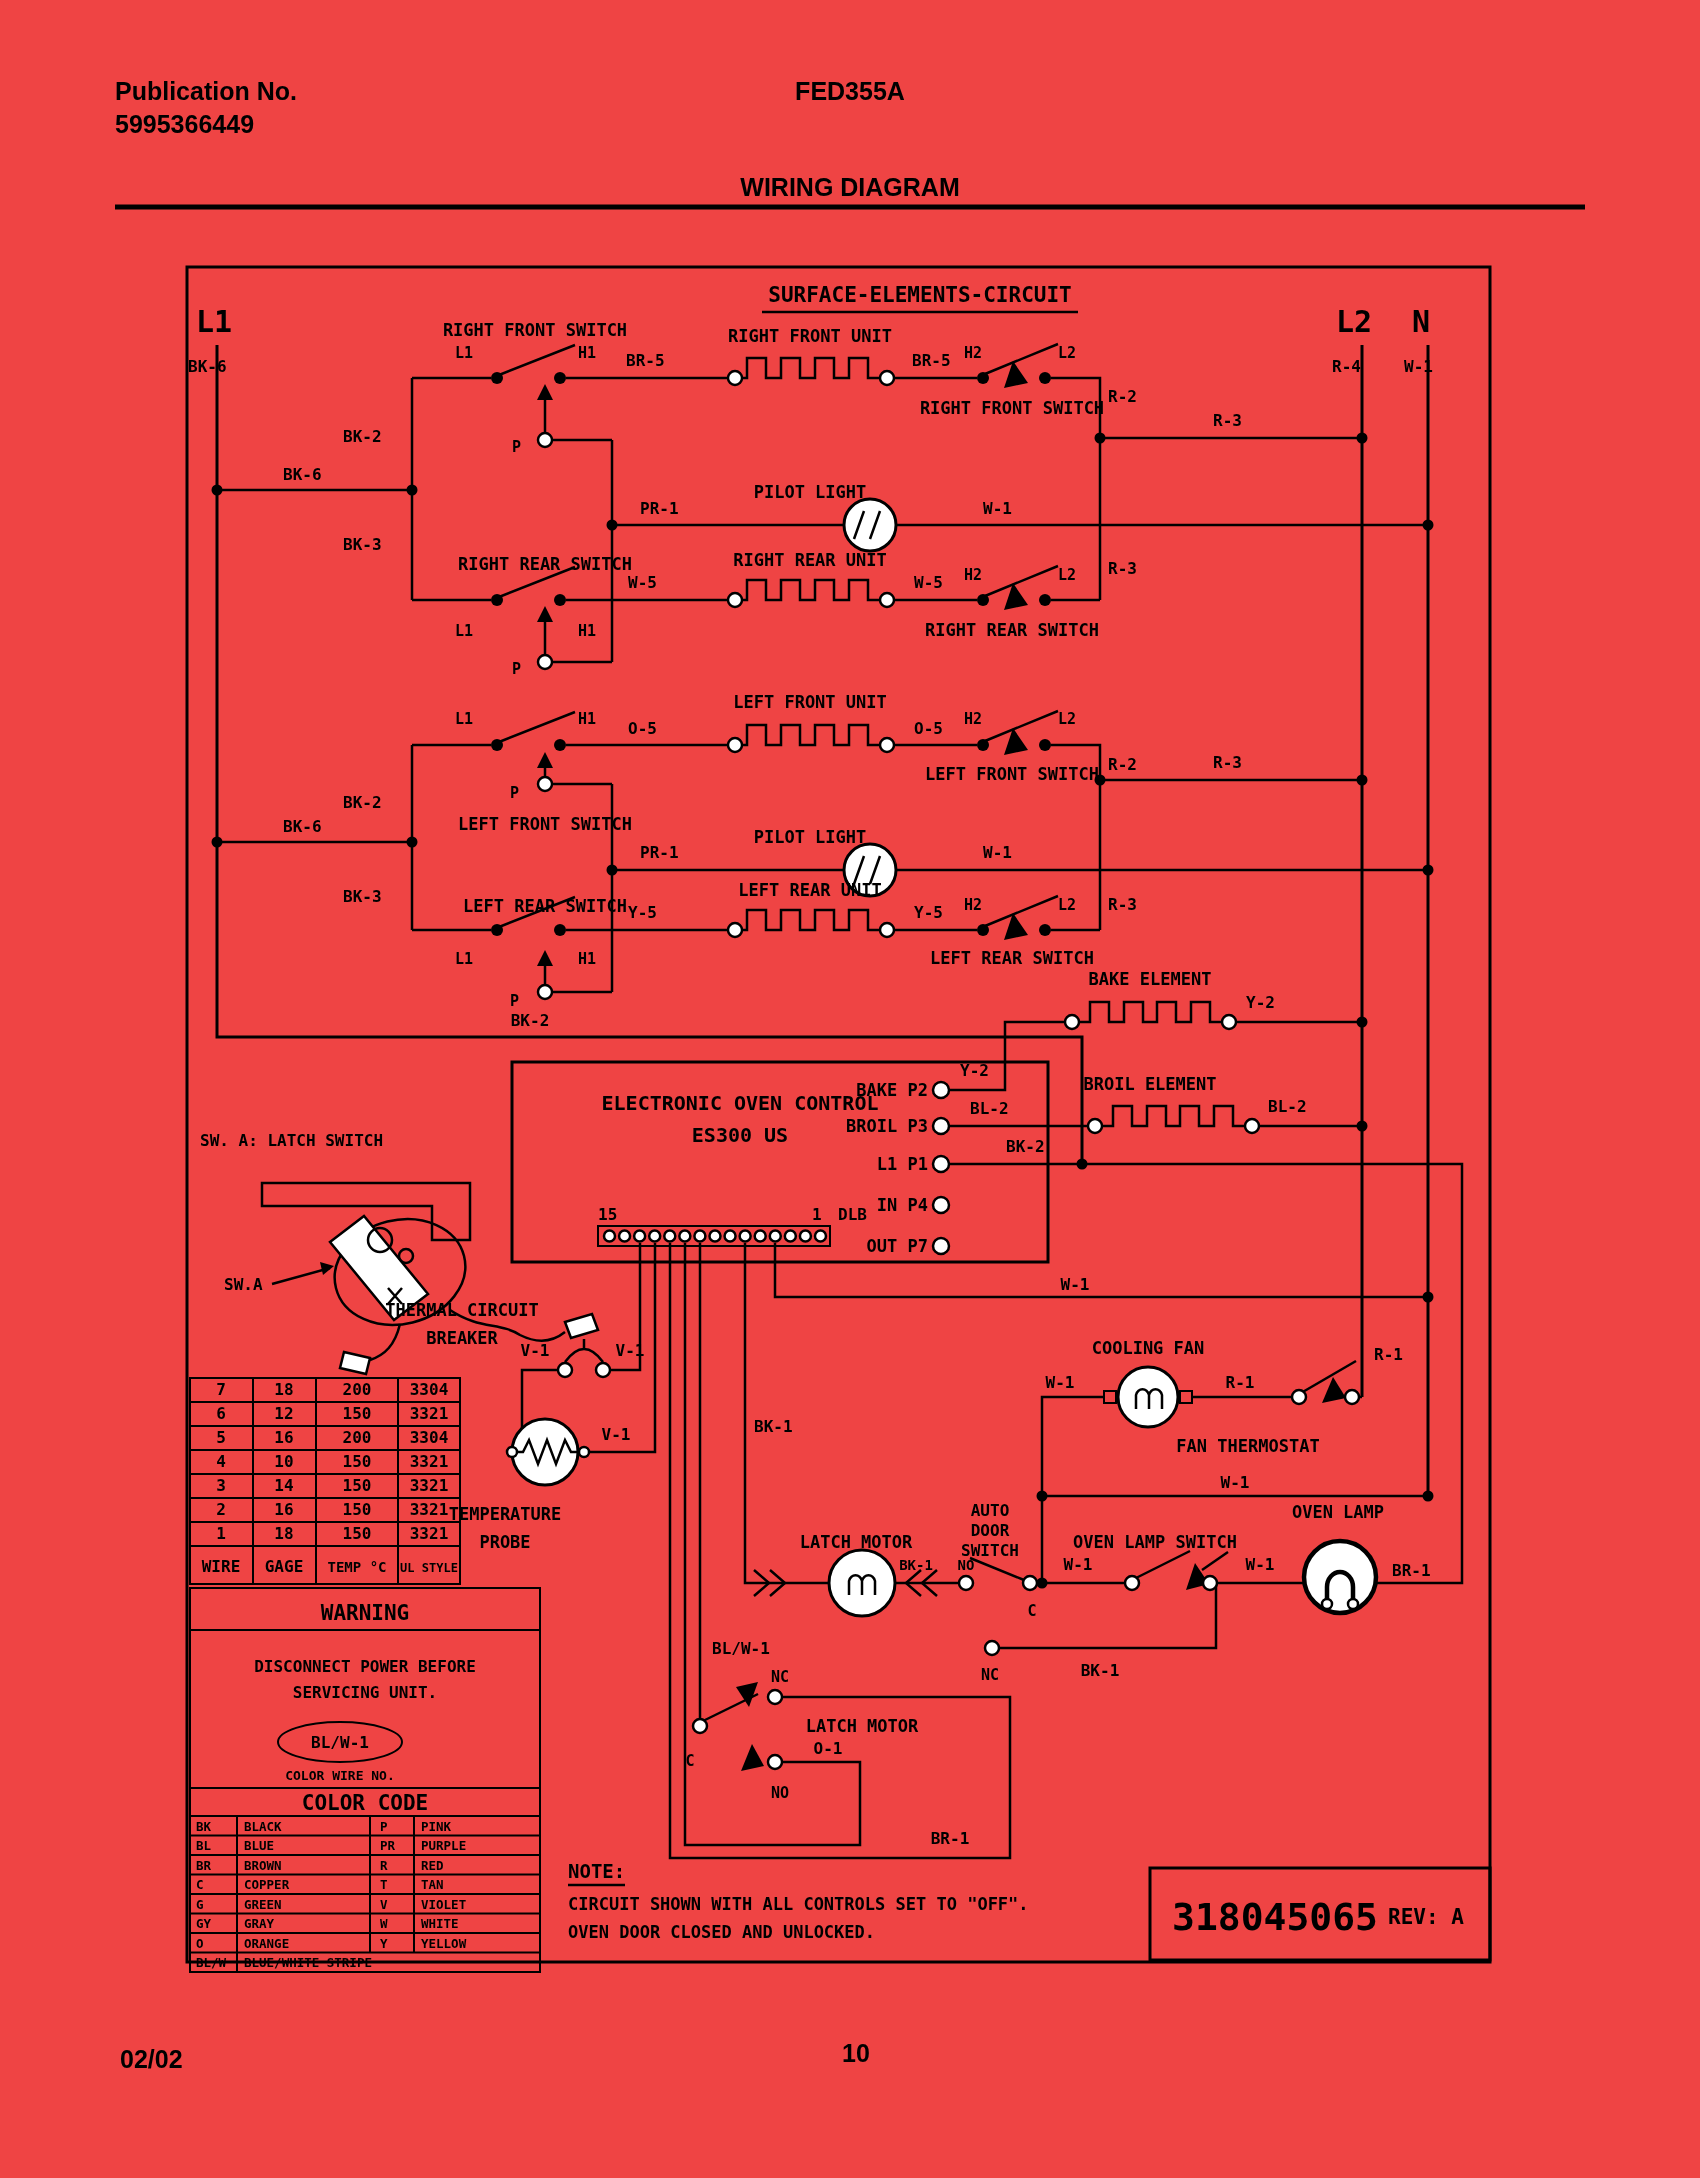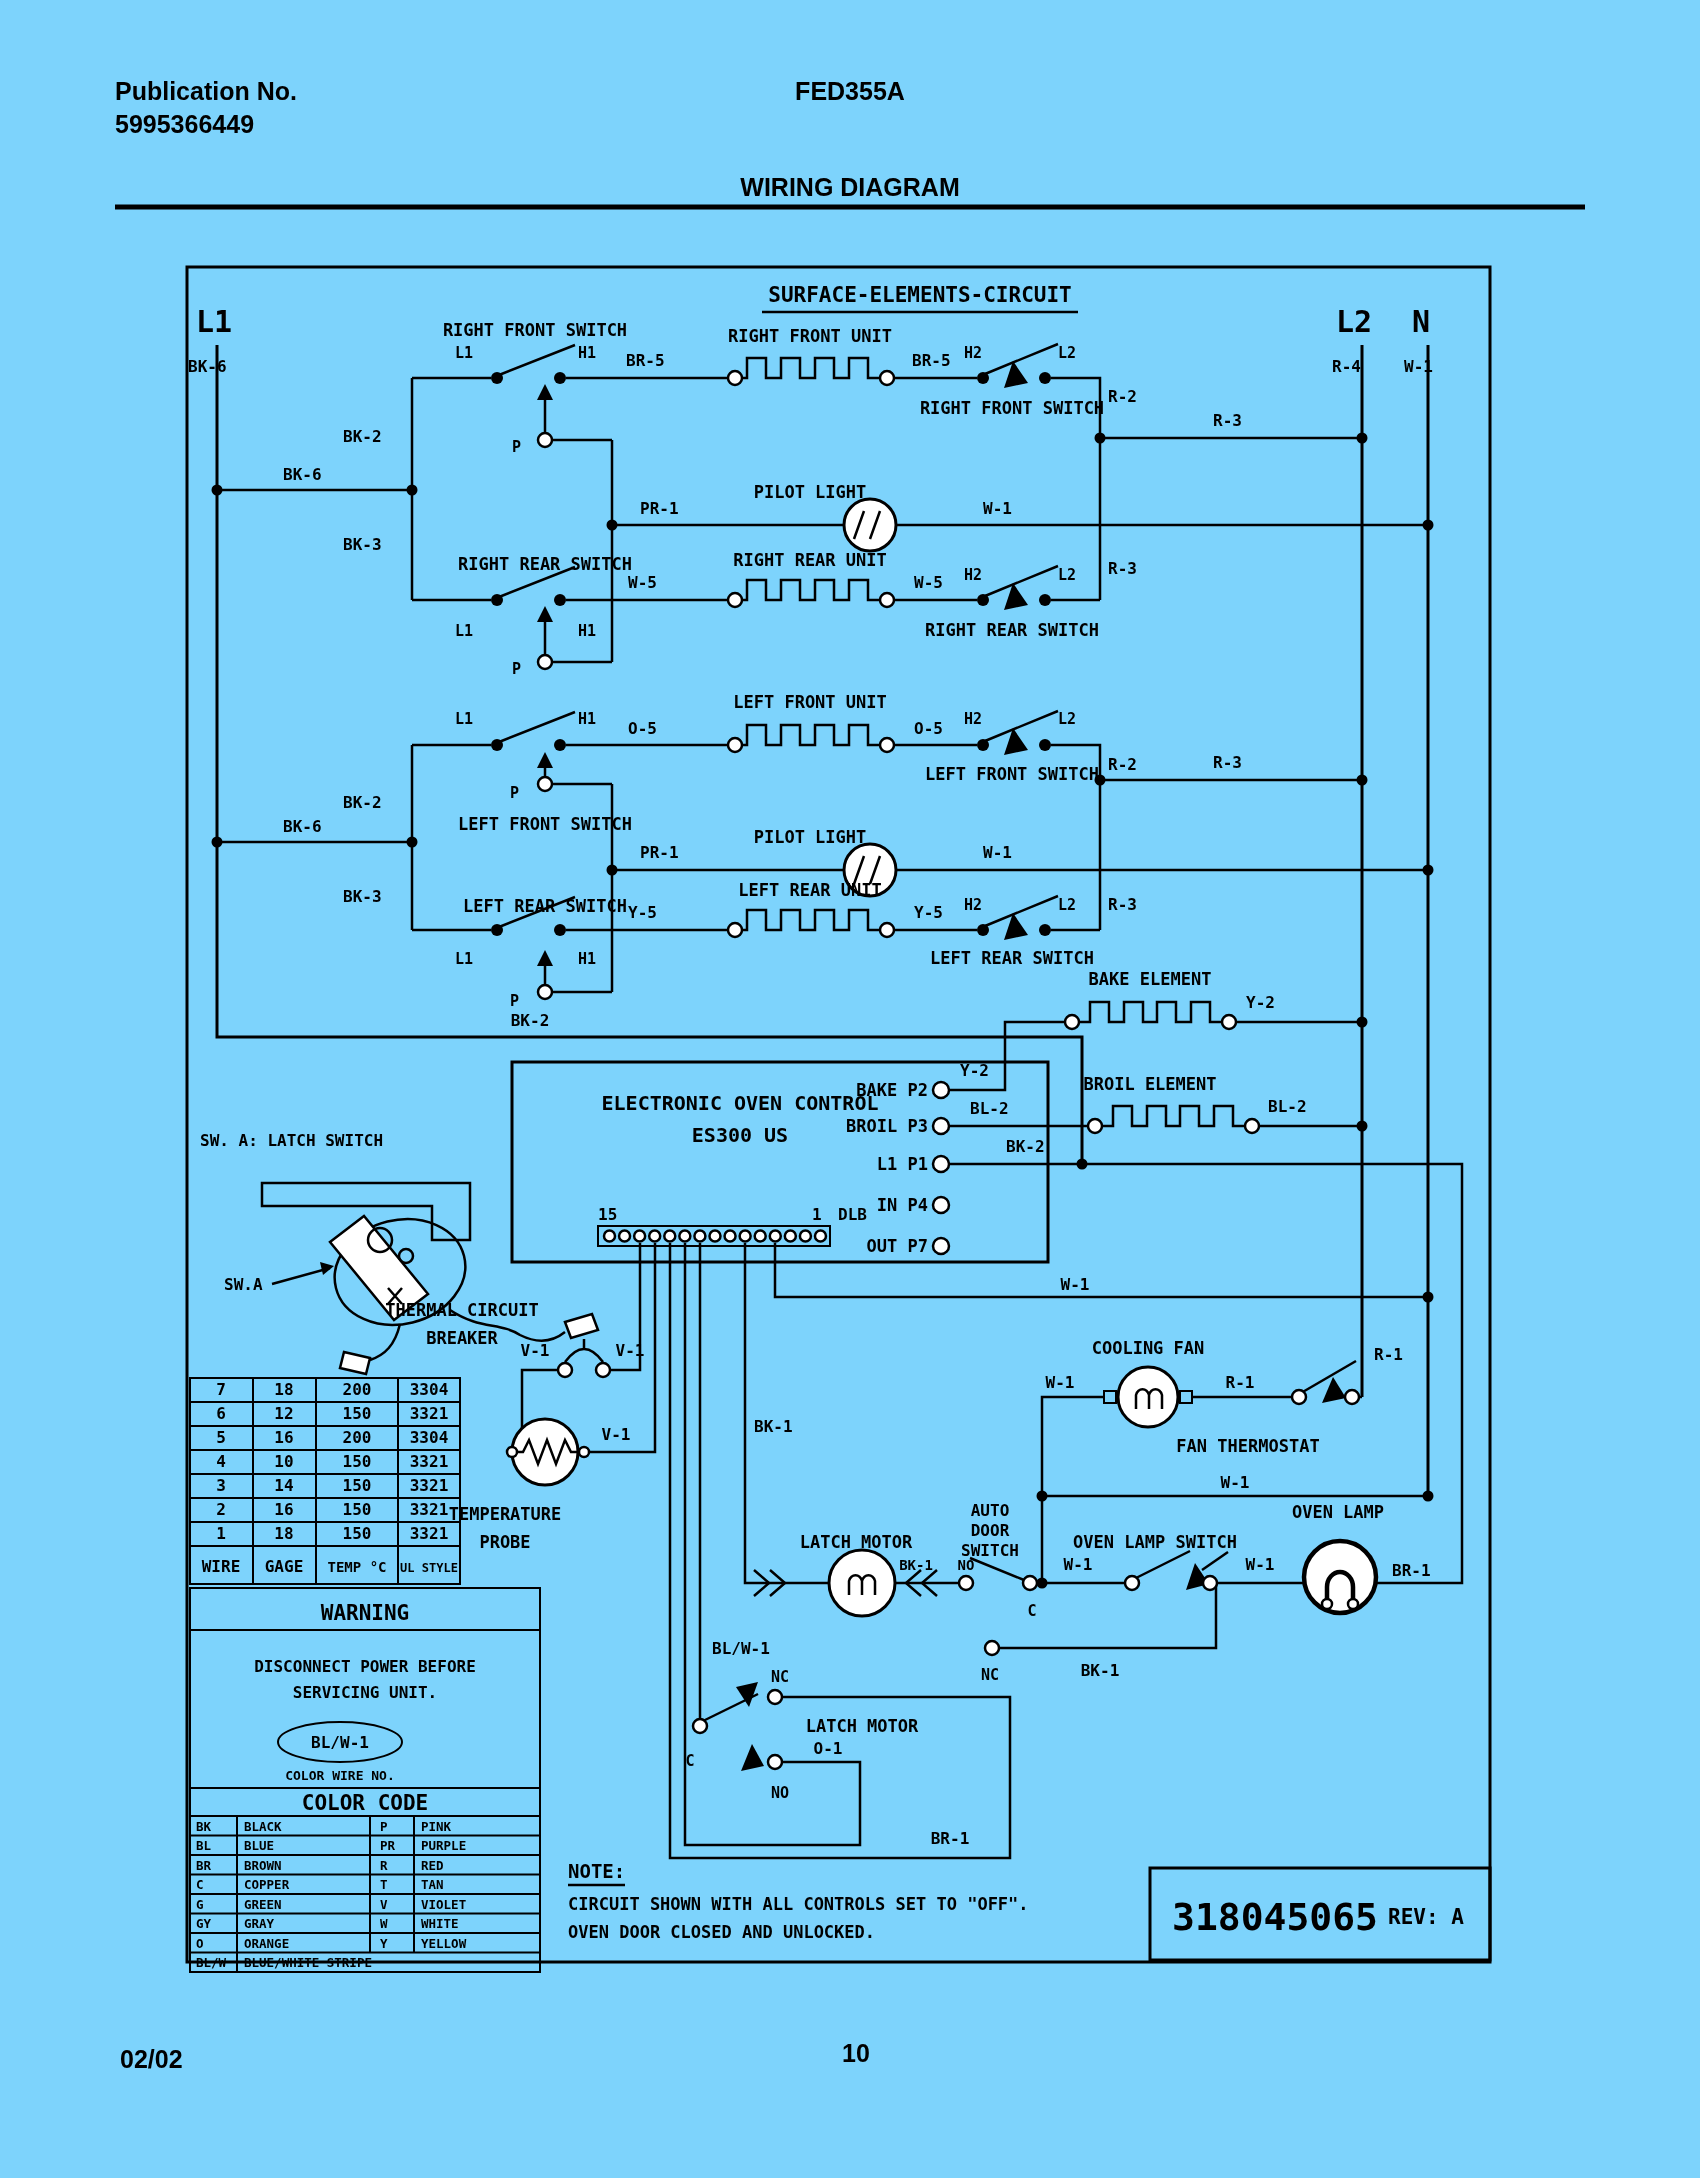--- a/index.html
+++ b/index.html
@@ -1,16 +1,16 @@
 <!DOCTYPE html>
 <html><head>
 <meta charset="utf-8">
 <style>
   html,body{margin:0;padding:0;background:#fff;}
-  .page{position:relative;width:1700px;height:2178px;background:#7dd3fc;font-family:"Liberation Sans",sans-serif;}
+  .page{position:relative;width:1700px;height:2178px;background:#ef4444;font-family:"Liberation Sans",sans-serif;}
   svg{position:absolute;left:0;top:0;}
   svg text{fill:#000;}
   .hdr{font-family:"Liberation Sans",sans-serif;font-weight:bold;font-size:25px;}
   #labels text, .schtext{font-family:"DejaVu Sans Mono",monospace;font-weight:bold;}
   .wire{stroke:#000;stroke-width:2.5;fill:none;}
   .bus{stroke:#000;stroke-width:3;fill:none;}
   .oc{stroke:#000;stroke-width:2.5;fill:#fff;}
   .comp{stroke:#000;stroke-width:3;fill:#fff;}
   .dot{fill:#000;stroke:none;}
   .tri{fill:#000;stroke:none;}

